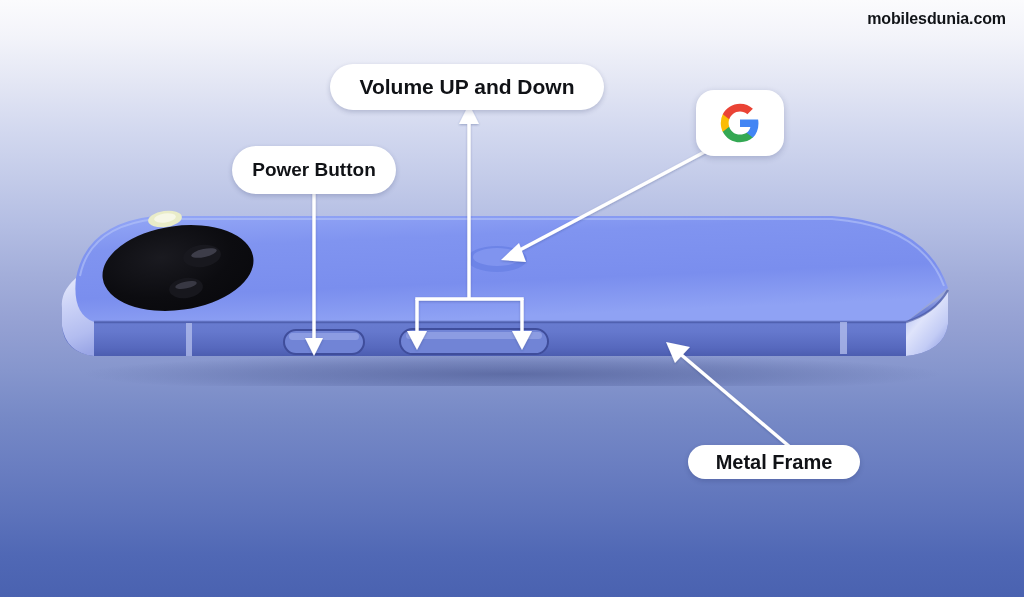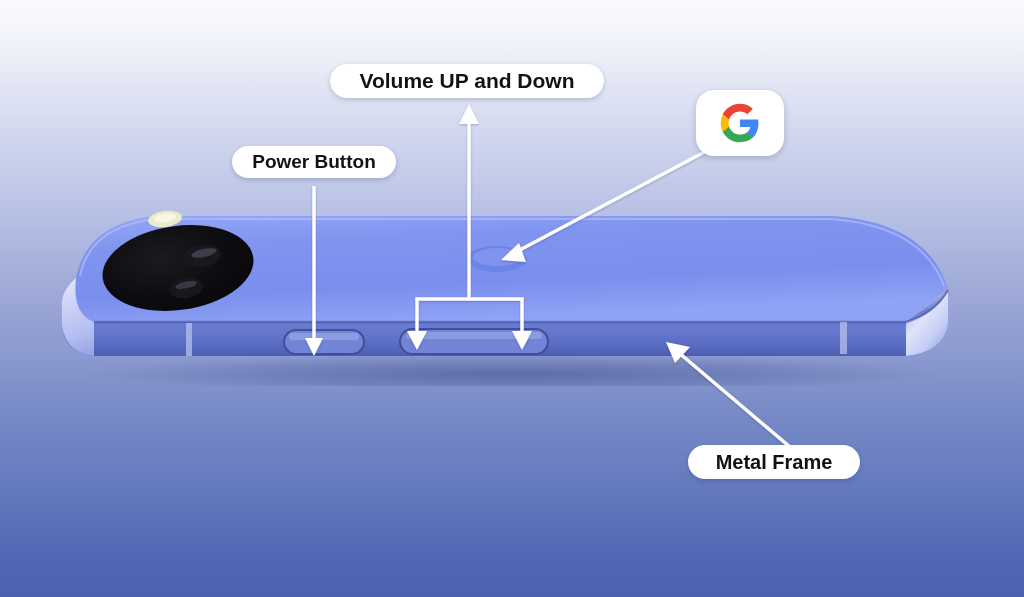--- a/index.html
+++ b/index.html
@@ -64,26 +64,26 @@
     font-weight: bold;
     display: flex;
     align-items: center;
     justify-content: center;
     box-shadow: 0 2px 5px rgba(30,40,90,0.22);
     white-space: nowrap;
     z-index: 40;
   }
   #pill-volume {
     left: 330px; top: 64px;
-    width: 274px; height: 34px;
+    width: 274px; height: 46px;
     font-size: 21px;
   }
   #pill-power {
     left: 232px; top: 146px;
-    width: 164px; height: 32px;
+    width: 164px; height: 48px;
     font-size: 19px;
   }
   #pill-metal {
     left: 688px; top: 445px;
     width: 172px; height: 34px;
     font-size: 20px;
   }
 
   
   #google-badge {
@@ -275,14 +275,15 @@
 
   <div id="google-badge">
     <svg viewBox="0 0 48 48" xmlns="http://www.w3.org/2000/svg">
       <path fill="#4285f4" d="M45.1 24.5c0-1.6-.14-3.15-.42-4.64H24v8.78h11.85c-.51 2.75-2.06 5.08-4.39 6.64v5.52h7.1c4.16-3.83 6.54-9.47 6.54-16.3z"></path>
       <path fill="#34a853" d="M24 46c5.94 0 10.92-1.97 14.56-5.33l-7.1-5.52c-1.97 1.32-4.49 2.1-7.46 2.1-5.74 0-10.6-3.87-12.34-9.08H4.3v5.7C7.92 41.07 15.38 46 24 46z"></path>
       <path fill="#fbbc05" d="M11.66 28.17c-.44-1.32-.69-2.73-.69-4.17s.25-2.85.69-4.17v-5.7H4.3A21.99 21.99 0 0 0 2 24c0 3.55.85 6.91 2.3 9.87l7.36-5.7z"></path>
       <path fill="#ea4335" d="M24 10.75c3.23 0 6.13 1.11 8.41 3.29l6.31-6.31C34.91 4.18 29.93 2 24 2 15.38 2 7.92 6.93 4.3 14.13l7.36 5.7c1.74-5.21 6.6-9.08 12.34-9.08z"></path>
     </svg>
   </div>
 
+  <div id="watermark">mobilesdunia.com</div>
 
 </div>
 
 </body></html>

